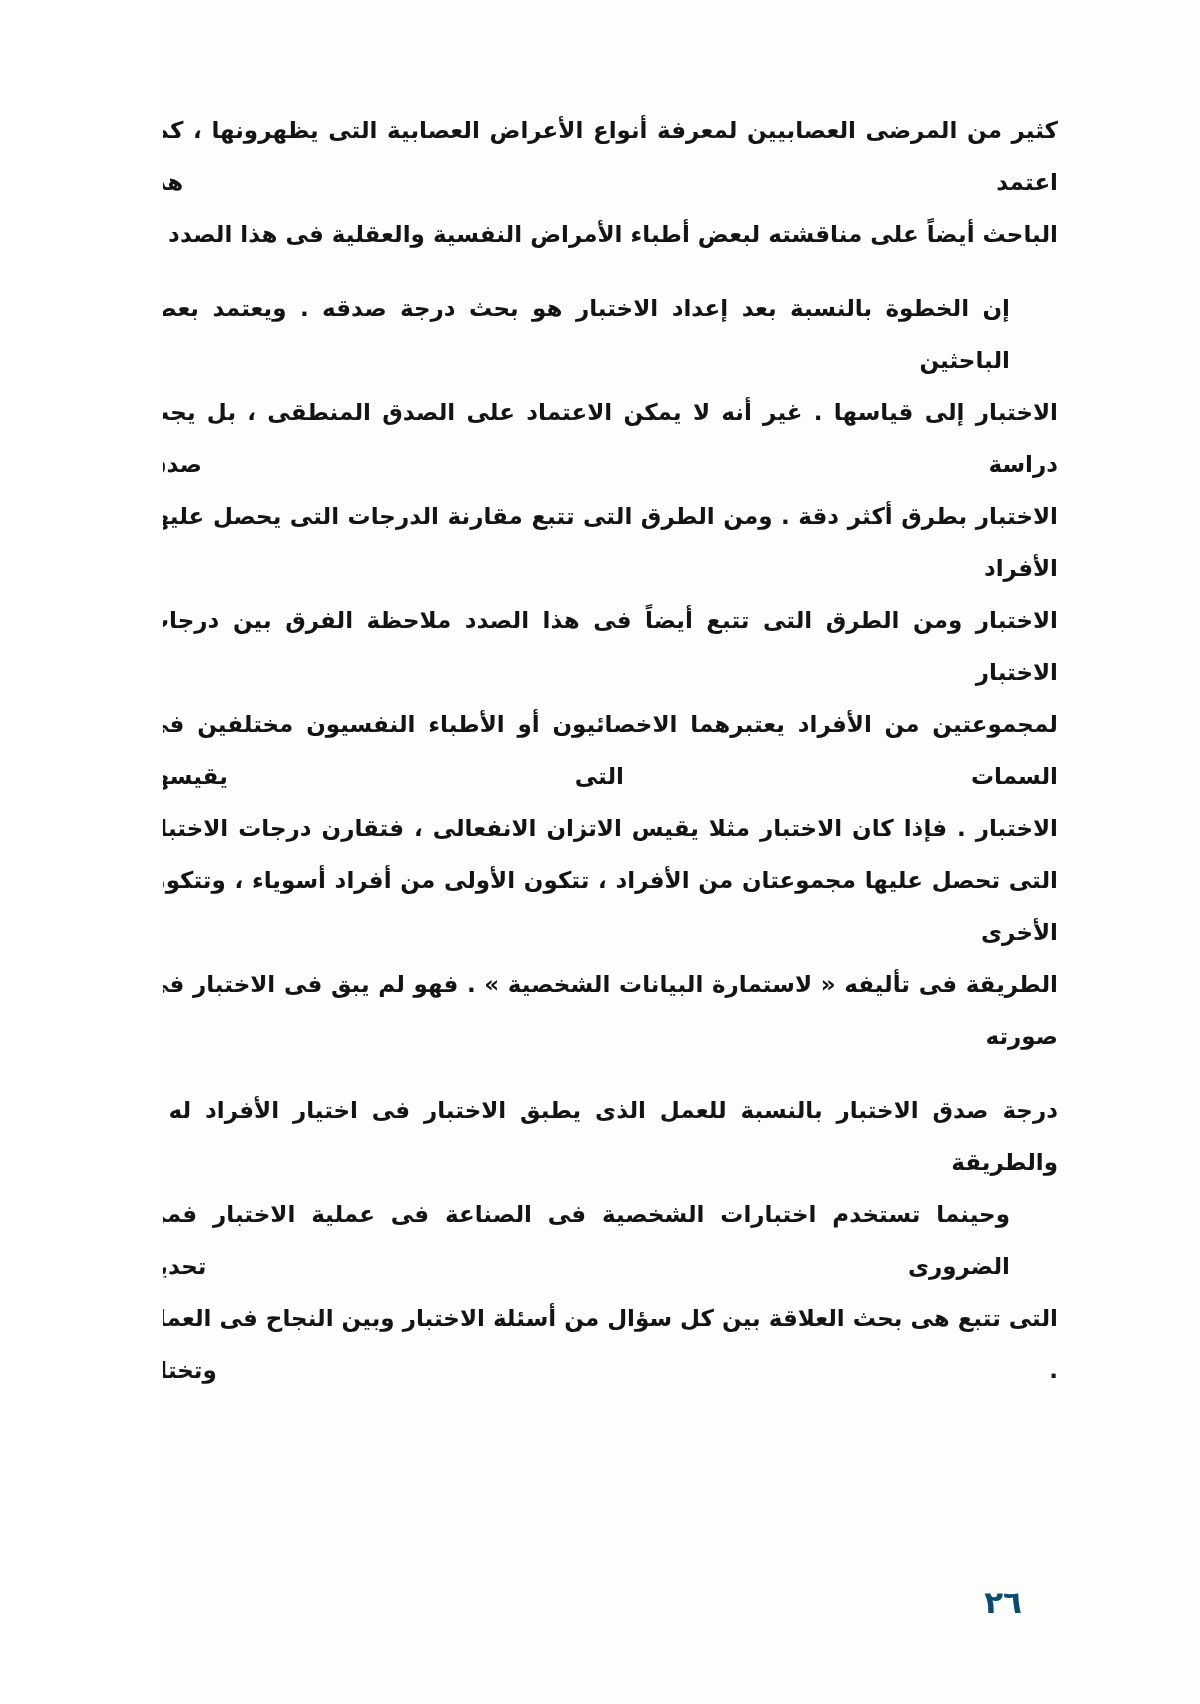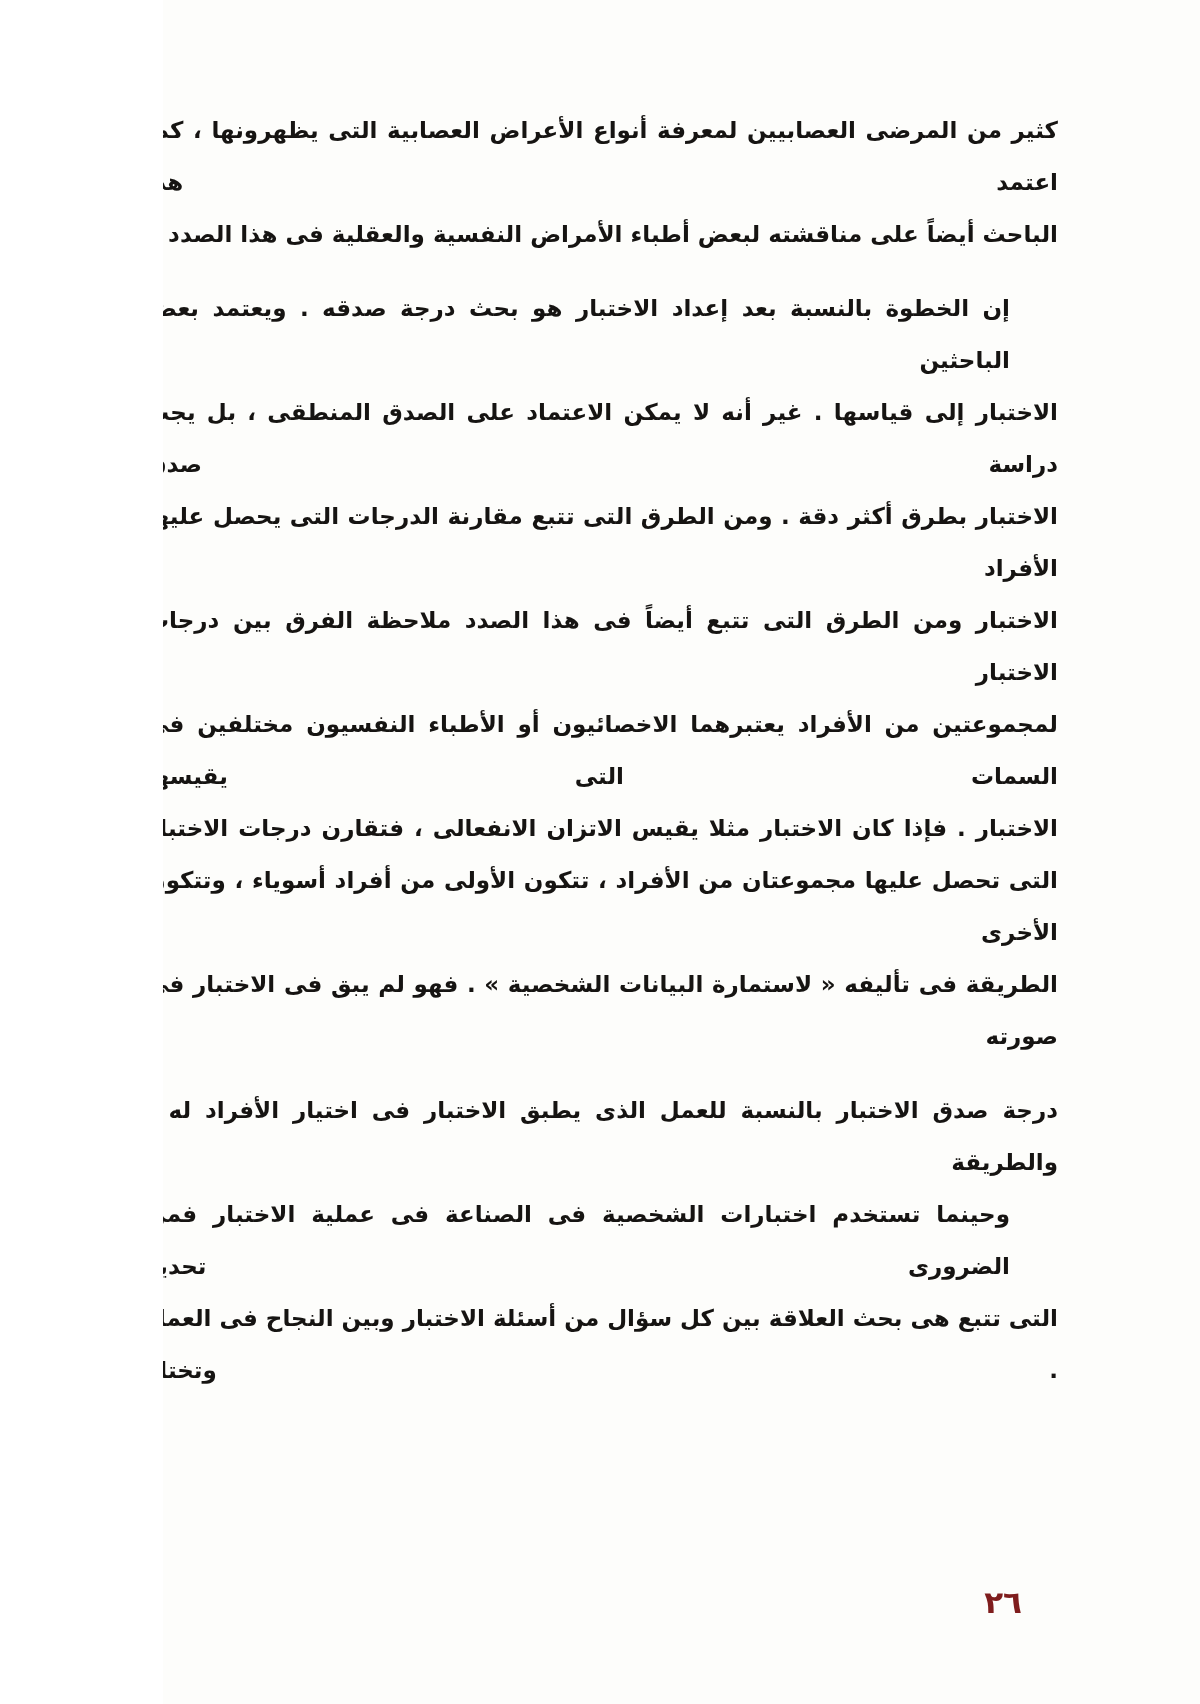--- a/index.html
+++ b/index.html
@@ -35,21 +35,21 @@
     vertical-align: super;
     line-height: 0;
     font-weight: 700;
   }
   .page-number {
     position: absolute;
     top: 1584px;
     right: 178px;
     font-size: 31px;
     font-weight: 700;
-    color: #7f1d1d;
+    color: #0c4a6e;
   }
 </style>
 </head>
 <body>
 
 <div class="page">
 
   <div class="text-block">
 
     <div class="para">

